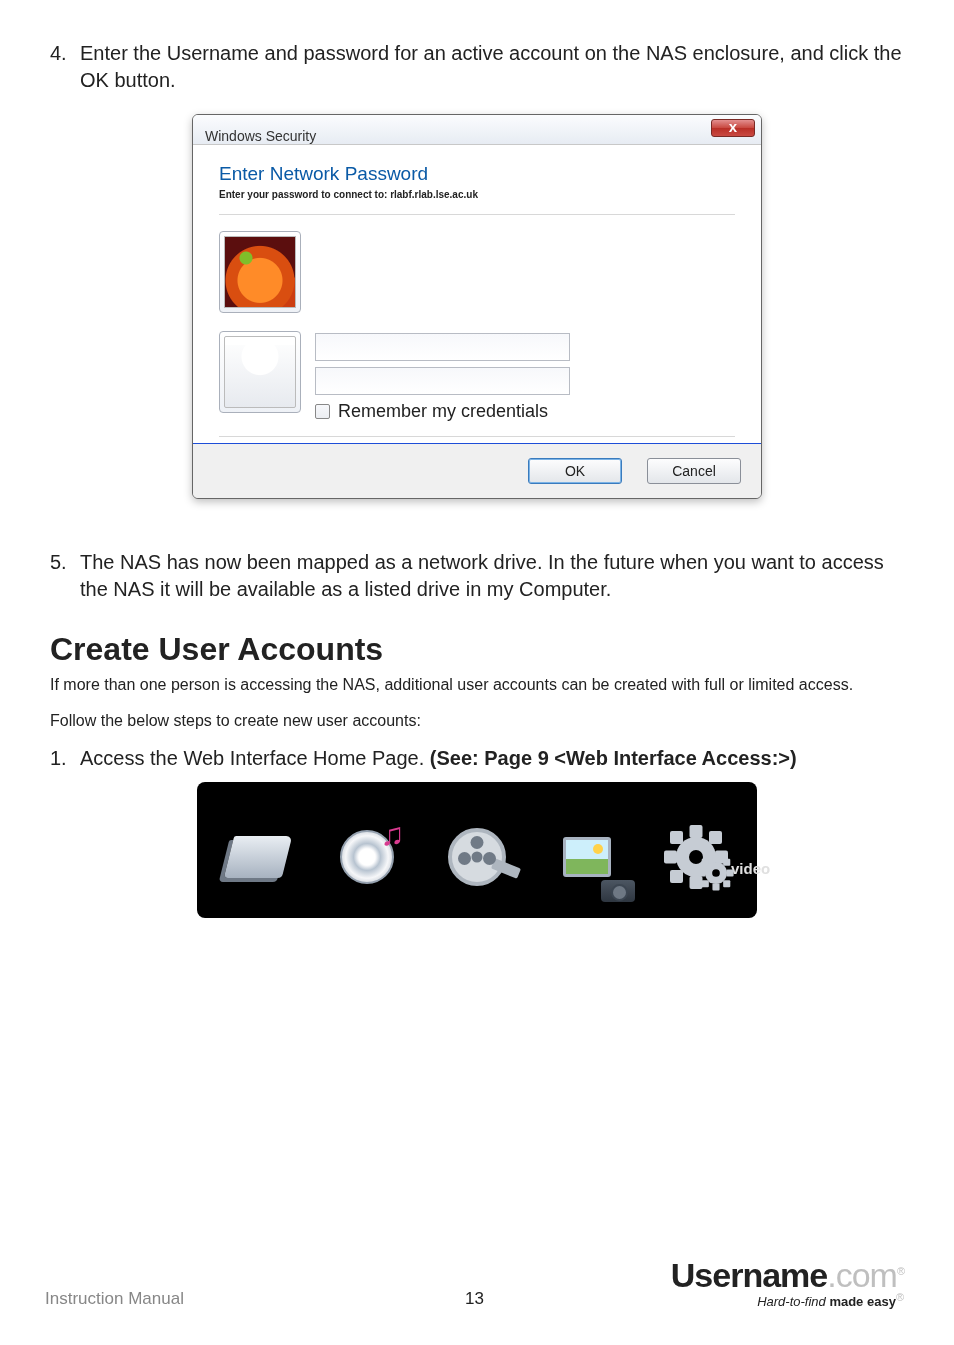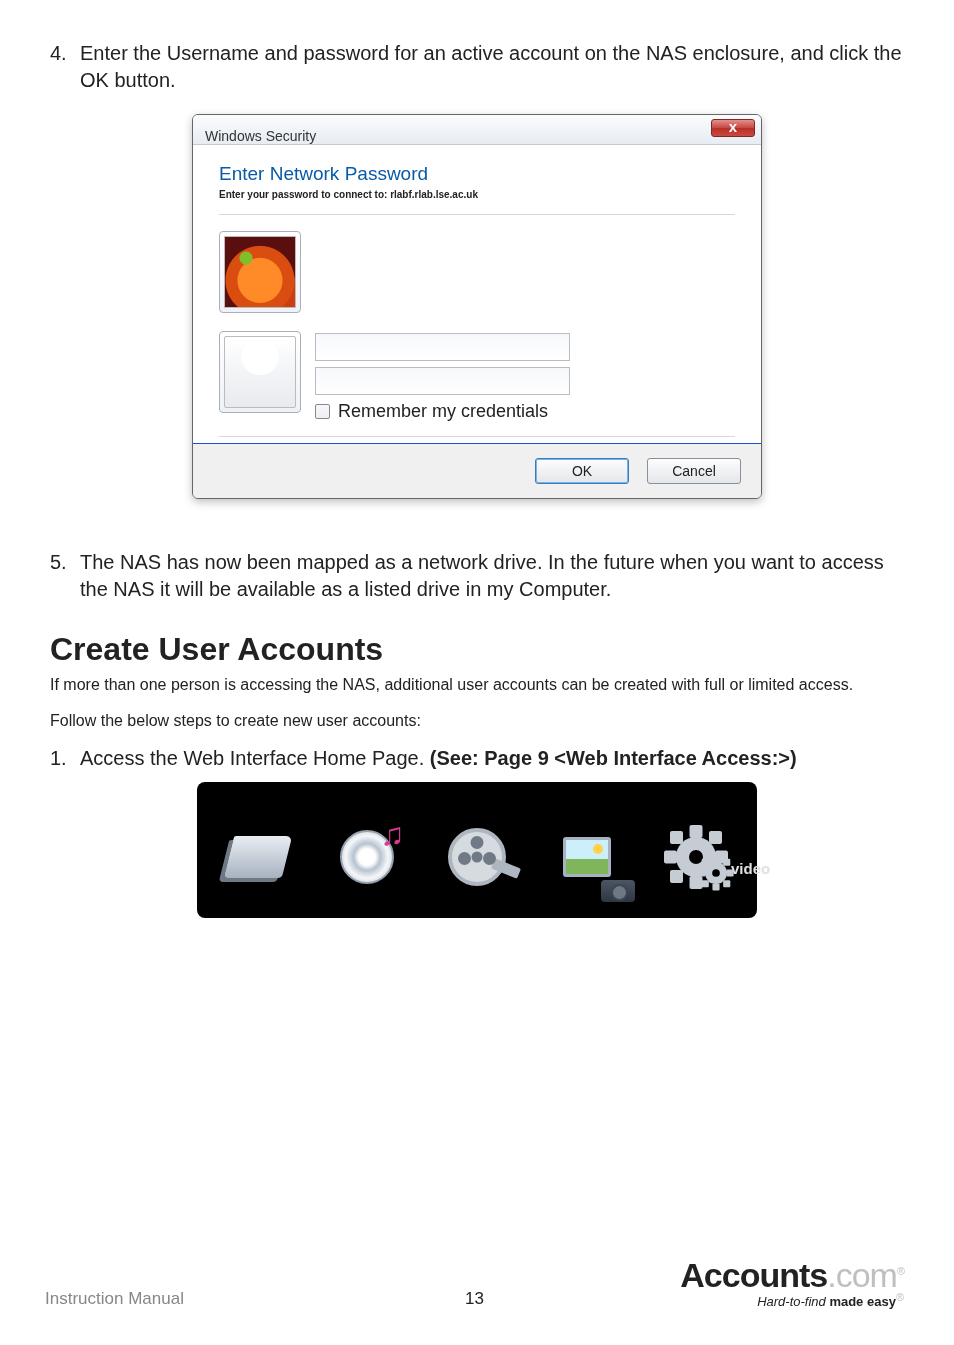--- a/index.html
+++ b/index.html
@@ -111,21 +111,21 @@
       border:1px solid #888;
       background:linear-gradient(#f7f8fb,#eceef2);
       border-radius:2px;
     }
 
     .win-footer {
       background:#f0f0f0;
       padding: 14px 20px;
       display:flex;
       justify-content:flex-end;
-      gap:18px;
+      gap:25px;
     }
     .win-btn {
       width:94px; height:26px;
       border:1px solid #8a8f98;
       border-radius:3px;
       background:linear-gradient(#fdfdfe,#e3e6ea);
       font-size:14px;
       text-align:center;
       line-height:24px;
       cursor:pointer;
@@ -329,19 +329,19 @@
     </div>
   </div>
   <div class="video-label">video</div>
 </div>
 
 <div class="footer">
   <div class="manual-label">Instruction Manual</div>
   <div class="page-num">13</div>
   <div class="brand">
     <div class="brand-main">
-      <span class="b1">Accounts</span><span class="b2">.com</span><span class="reg">®</span>
+      <span class="b1">Username</span><span class="b2">.com</span><span class="reg">®</span>
     </div>
     <div class="tag">
       <span class="i">Hard-to-find </span><span class="bld">made easy</span><span class="reg">®</span>
     </div>
   </div>
 </div>
 
 </body></html>

